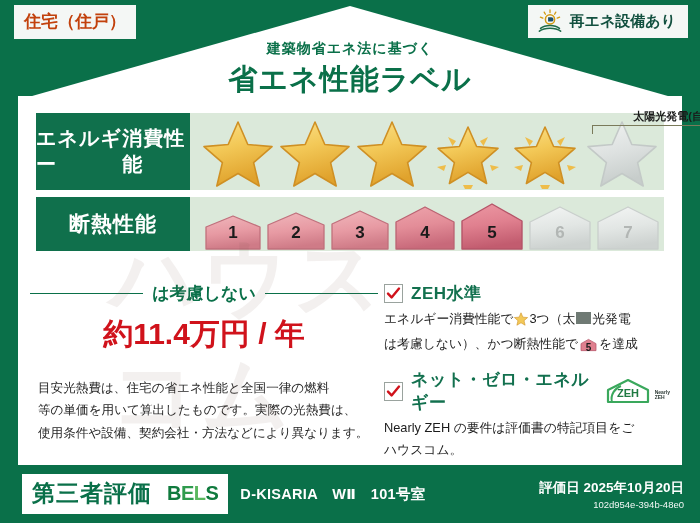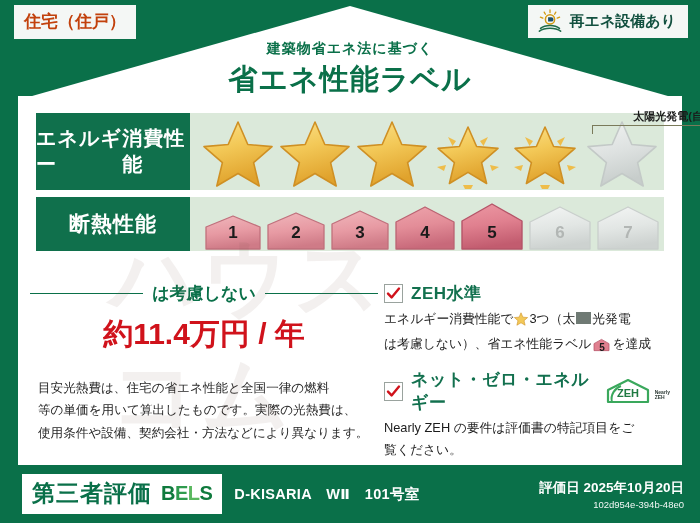--- a/index.html
+++ b/index.html
@@ -195,21 +195,21 @@
   
   .footer{
     position:absolute; left:0; right:0; bottom:0; height:58px;
     background:#0a7049;
     display:flex; align-items:center;
   }
   .bels-chip{
     background:#ffffff;
     margin-left:22px;
     padding:4px 10px 5px 10px;
-    display:flex; align-items:center; gap:9px;
+    display:flex; align-items:center; gap:15px;
   }
   .bels-chip .jp{ color:#0a7049; font-weight:bold; font-size:23px; letter-spacing:1px;}
   .bels-chip .bels{ font-weight:bold; font-size:20px; letter-spacing:-0.5px;}
   .bels-chip .bels .b1{color:#0f7a3d;} .bels-chip .bels .b2{color:#2f9b4e;}
   .bels-chip .bels .b3{color:#5ab85f;} .bels-chip .bels .b4{color:#0f7a3d;}
   .prop-name{
     color:#ffffff; font-size:14.5px; font-weight:bold; margin-left:12px;
     letter-spacing:0.3px;
   }
   .foot-right{
@@ -458,21 +458,21 @@
                 <path d="M2 7.6 L5.6 11.4 L13 2.6" fill="none" stroke="#d0121b" stroke-width="2.4" stroke-linecap="round" stroke-linejoin="round"></path>
               </svg>
             </span>
           </span>
           <span class="zeh-title">ZEH水準</span>
         </div>
         <div class="zeh-body">
           <span>エネルギー消費性能で</span><span class="inline-star"><svg width="14" height="14" viewBox="0 0 72 70">
                 <polygon points="36,3 45.8,25.5 70,27.6 51.6,43.6 57.2,67 36,54.5 14.8,67 20.4,43.6 2,27.6 26.2,25.5" fill="#f3c958" stroke="#cf9024" stroke-width="3" stroke-linejoin="round"></polygon>
               </svg></span><span>3つ（太</span><span class="redacted"></span><span>光発電</span><br>
-          <span>は考慮しない）、省エネ性能ラベル</span><span class="inline-house"><svg width="17" height="14" viewBox="0 0 68 49">
+          <span>は考慮しない）、かつ断熱性能で</span><span class="inline-house"><svg width="17" height="14" viewBox="0 0 68 49">
                 <polygon points="34,2 64,19 64,47 4,47 4,19" fill="#e0808f" stroke="#b55468" stroke-width="3" stroke-linejoin="round"></polygon>
               </svg><span class="n">5</span></span><span>を達成</span>
         </div>
       </div>
 
       <div class="zeh-item">
         <div class="zeh-head">
           <span class="chk">
             <span>
               <svg width="15" height="15" viewBox="0 0 15 15">
@@ -488,21 +488,21 @@
               <text x="23" y="19" font-size="11" font-weight="bold" fill="#1f7a42" text-anchor="middle" font-family="Liberation Sans, sans-serif">ZEH</text>
             </svg>
             <span class="zeh-nearly">
               <span>Nearly</span><br>
               <span>ZEH</span>
             </span>
           </span>
         </div>
         <div class="zeh-body">
           <div>Nearly ZEH の要件は評価書の特記項目をご</div>
-          <div>覧ください。</div>
+          <div>ハウスコム。</div>
         </div>
       </div>
 
     </div>
   </div>
 
   <div class="footer">
     <div class="bels-chip">
       <span class="jp">第三者評価</span>
       <span class="bels"><span class="b1">B</span><span class="b2">E</span><span class="b3">L</span><span class="b4">S</span></span>

